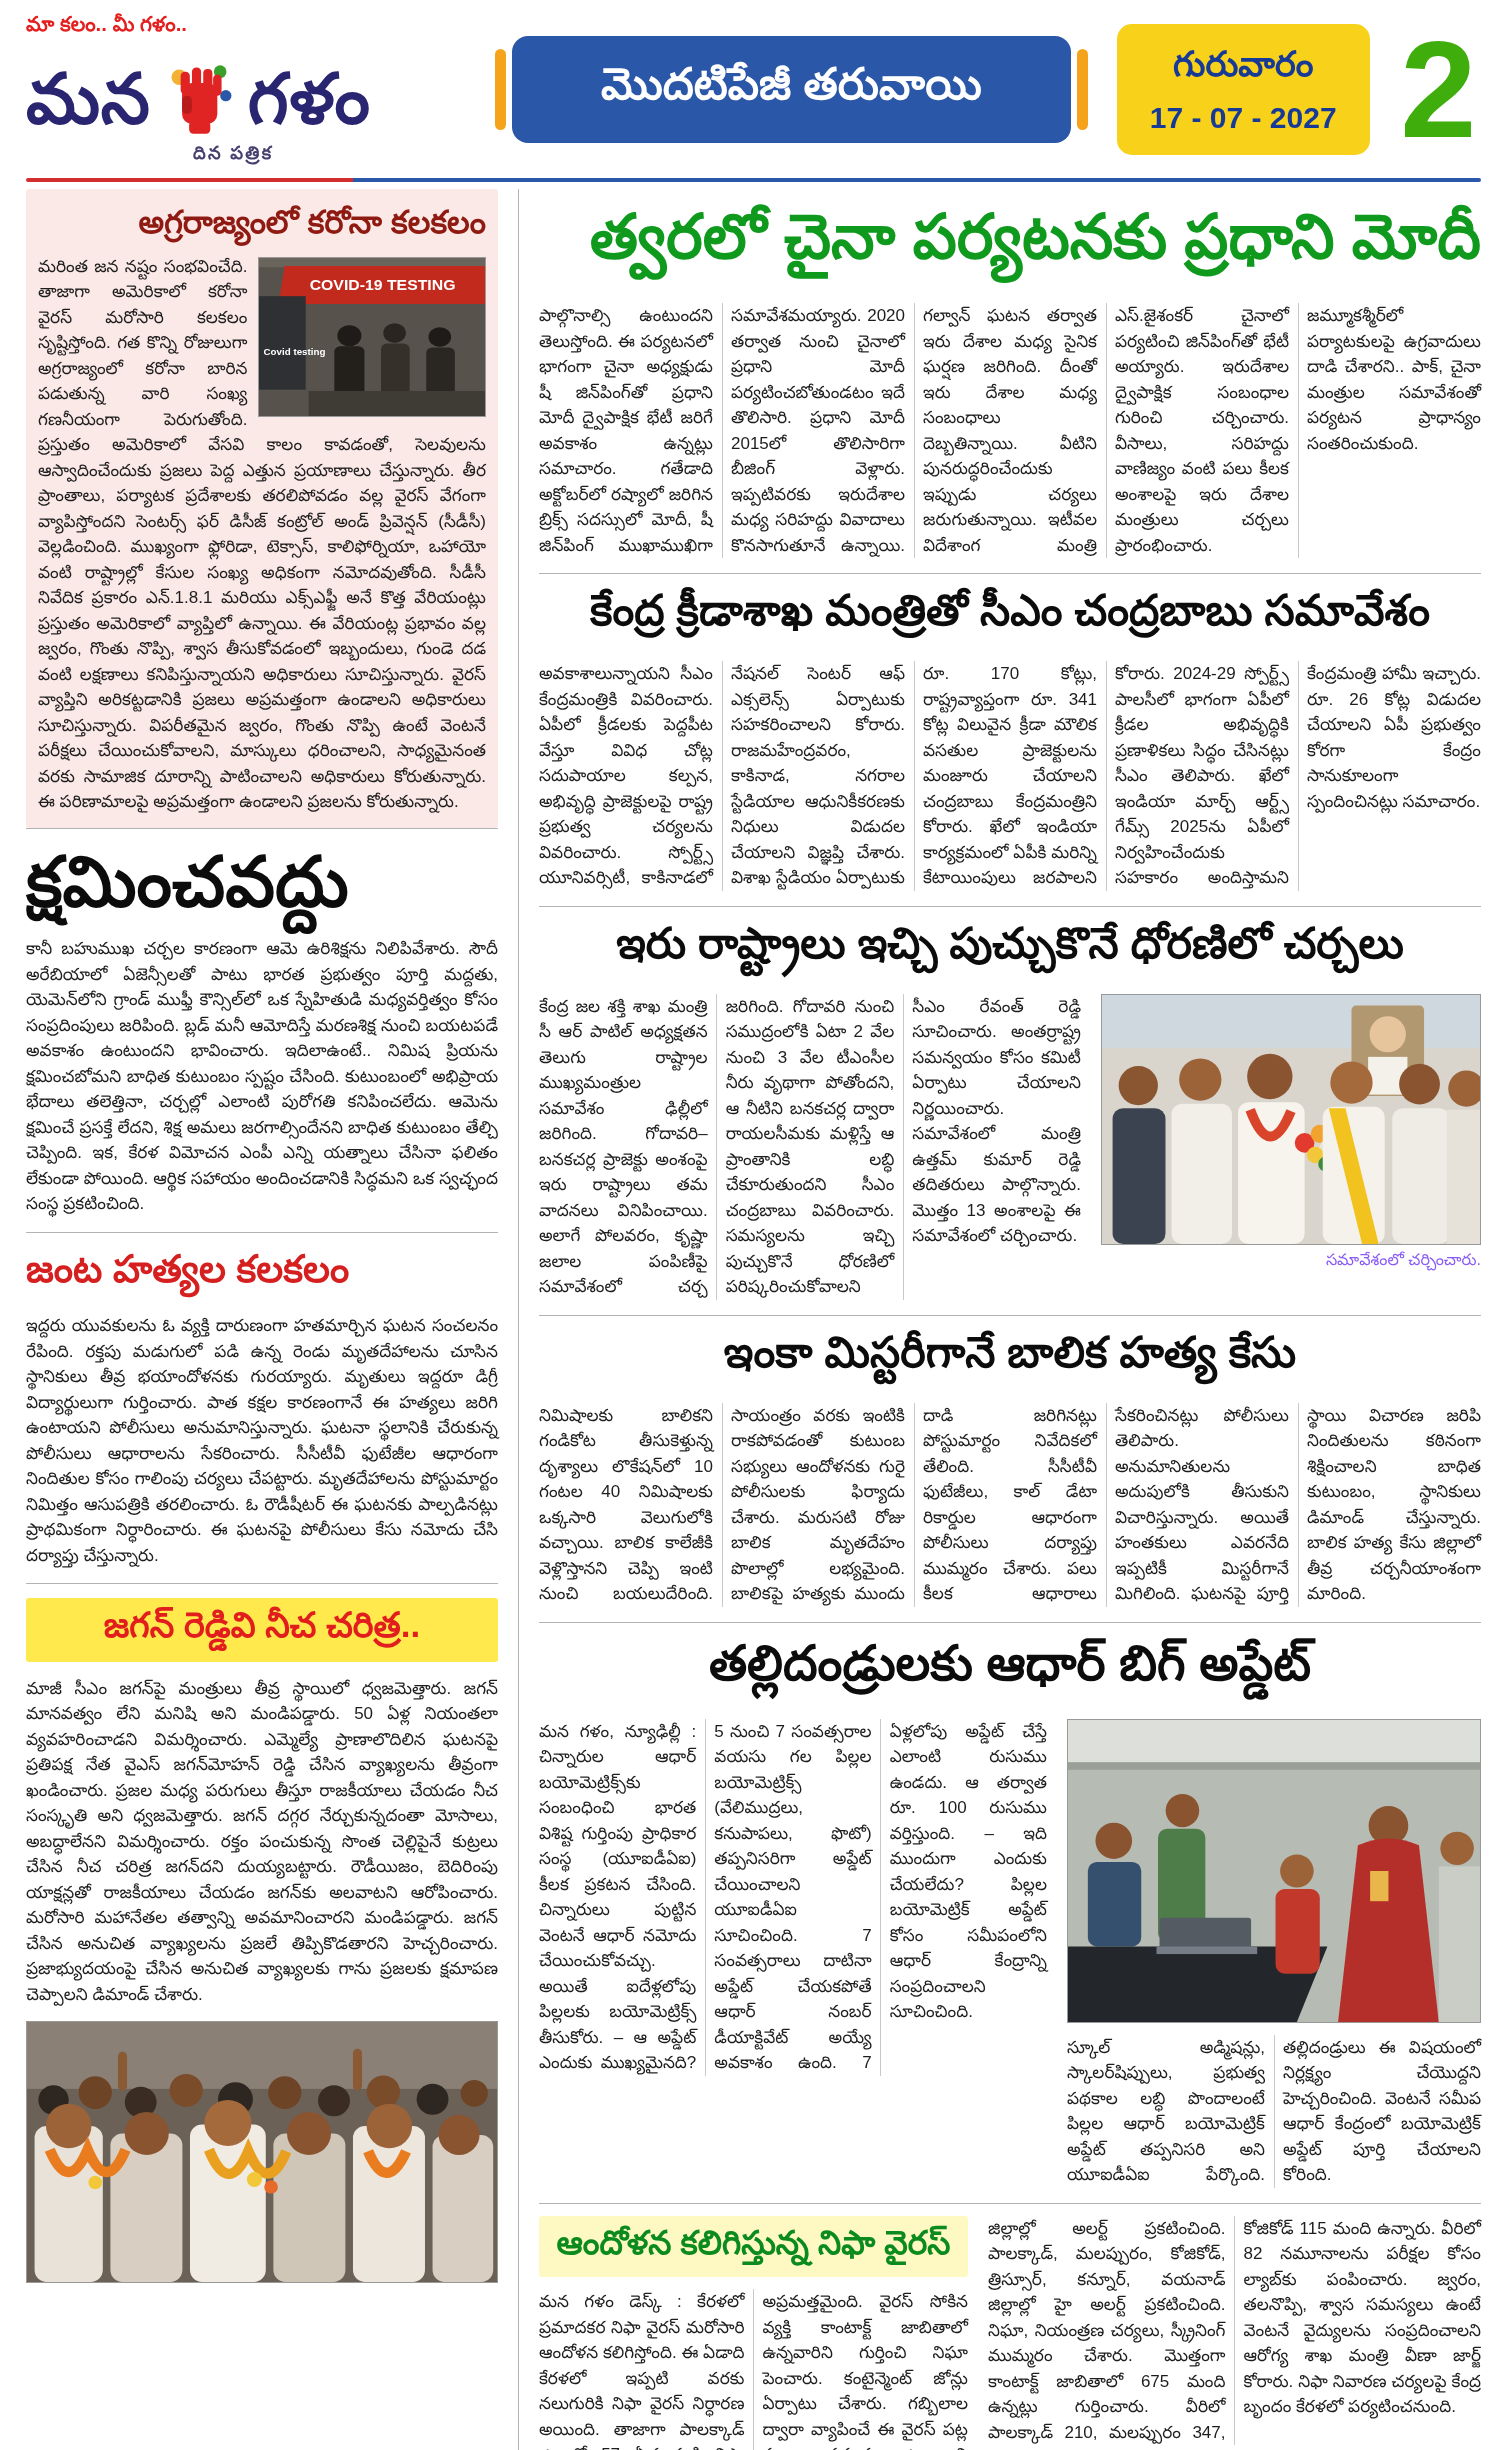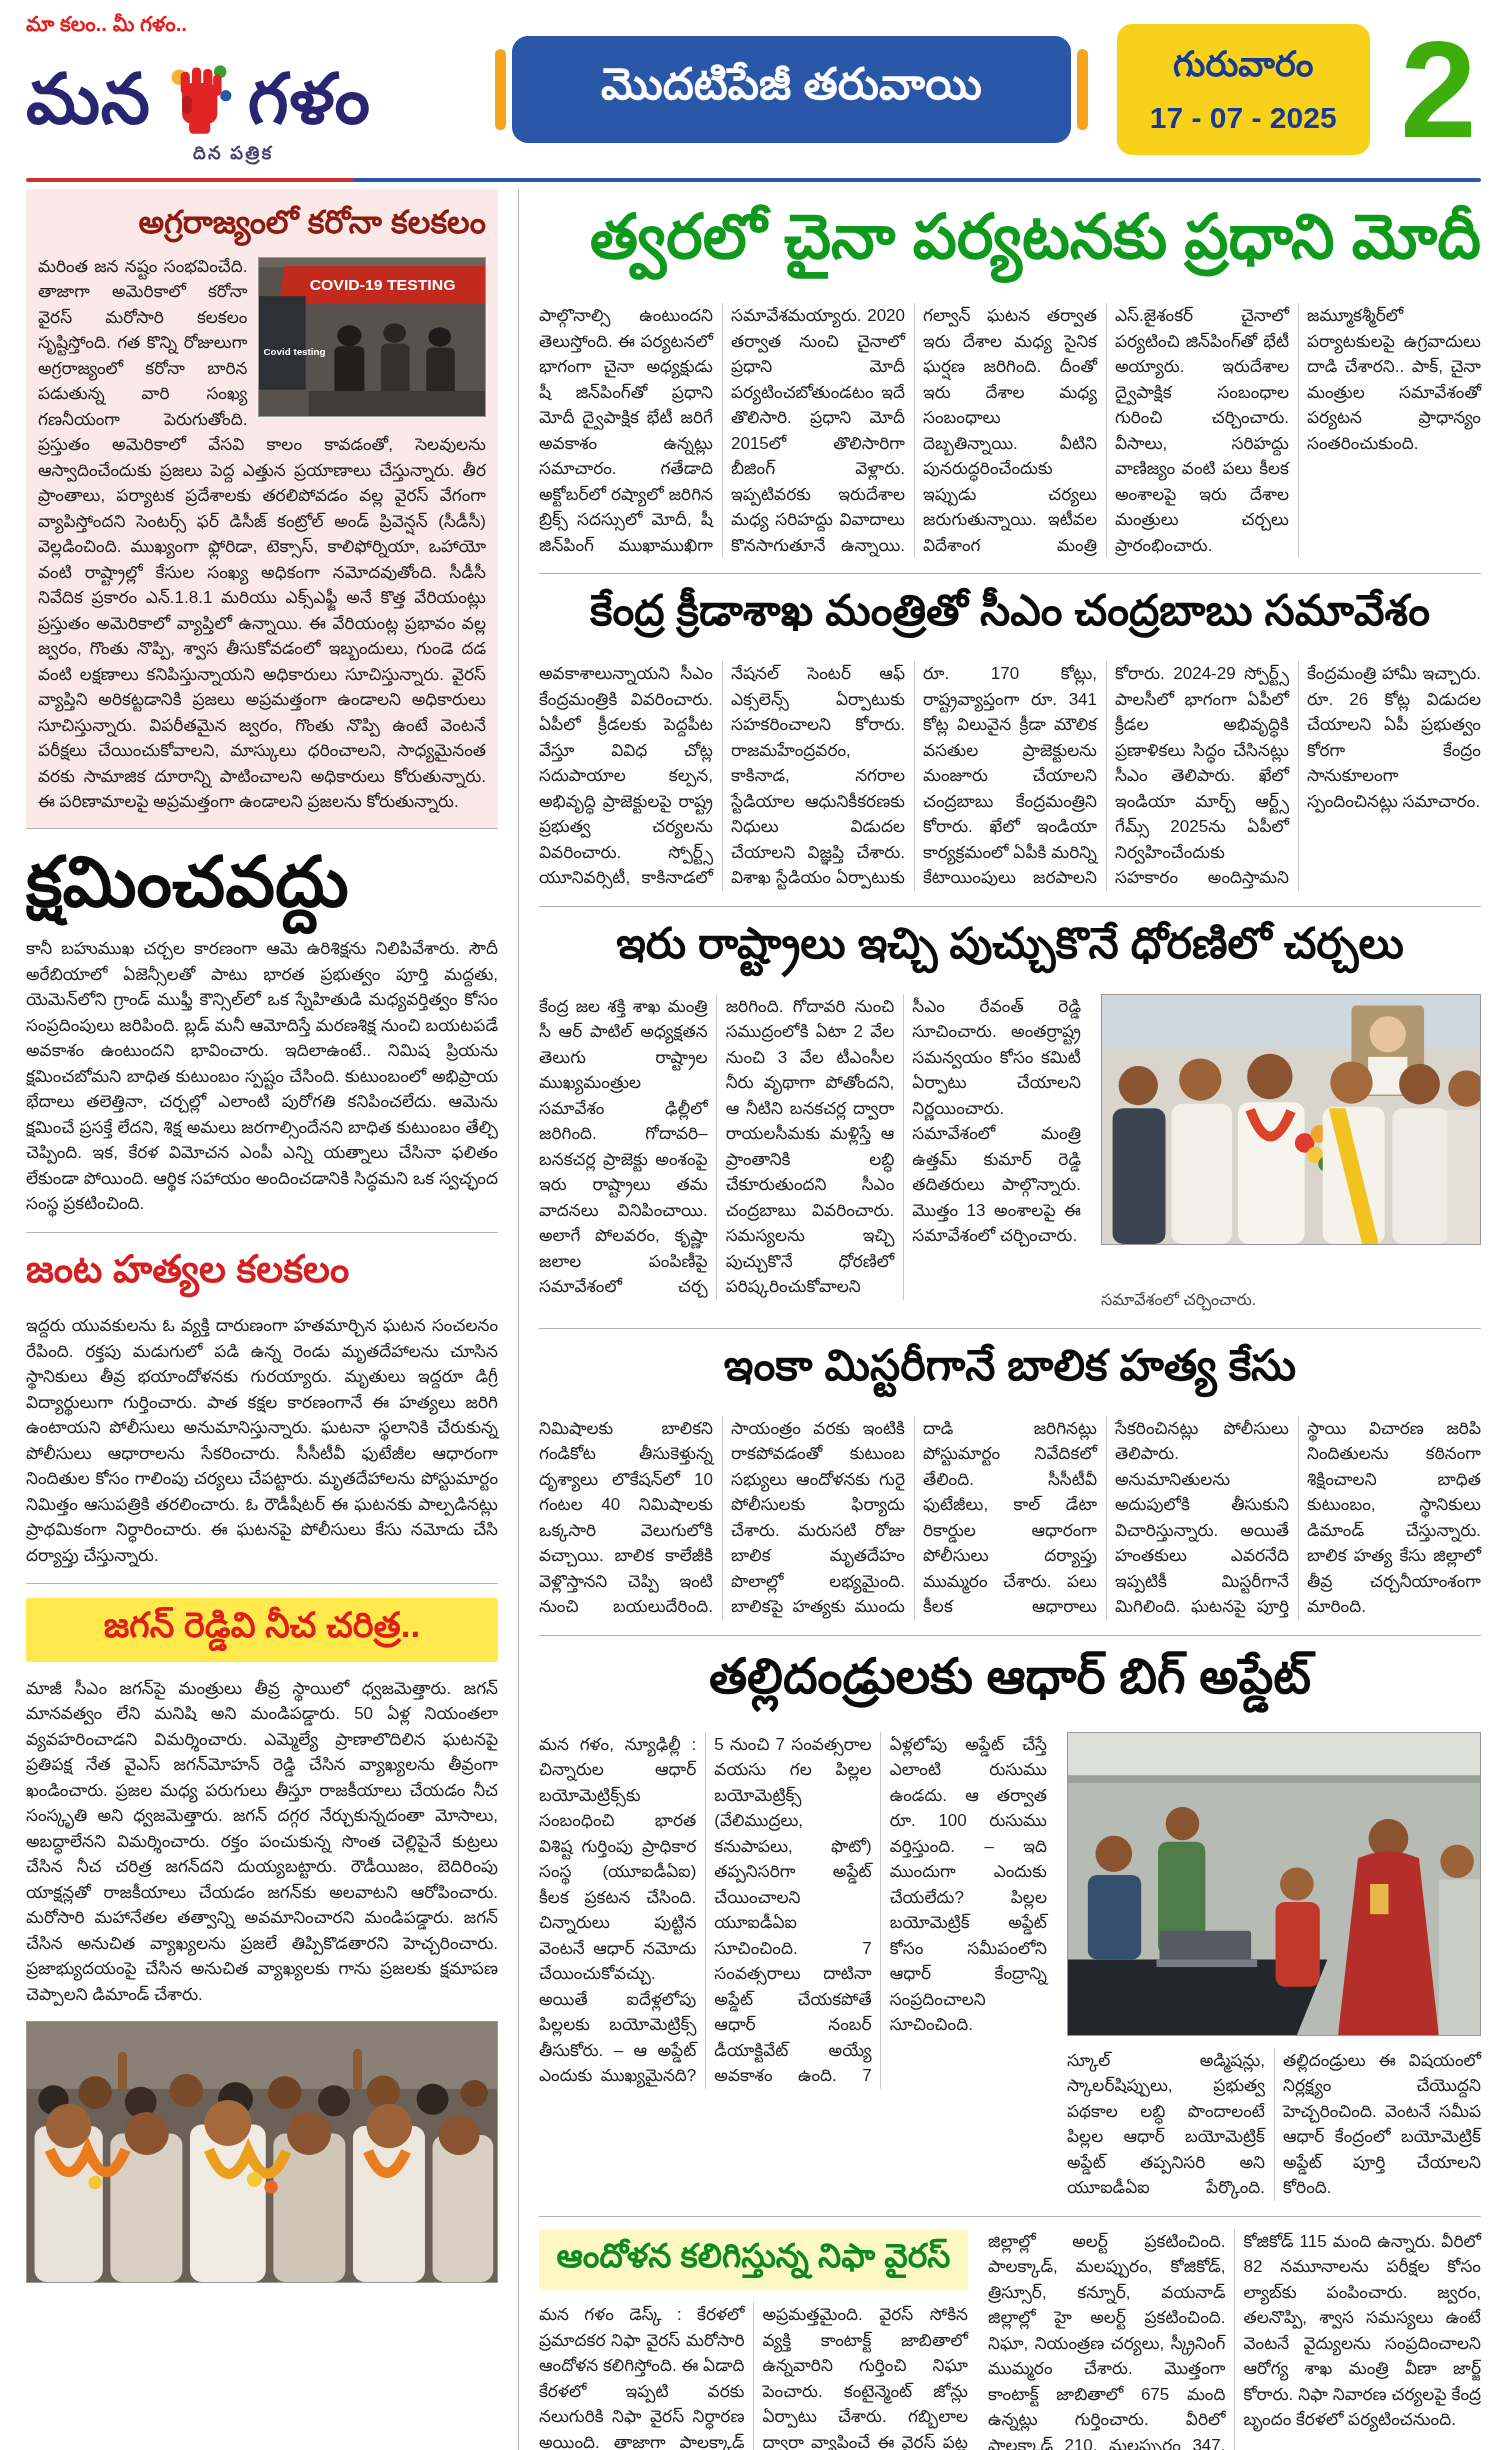--- a/index.html
+++ b/index.html
@@ -63,21 +63,21 @@
   .clearfix::after { content:""; display:block; clear:both; }
   .covid-photo { float:right; width:228px; height:160px; margin:3px 0 7.6px 10.6px; border:0.8px solid #999; }
   .covid-photo svg { display:block; width:100%; height:100%; }
 
   
   .photo-frame { border:0.8px solid #999; background:#ddd; }
   .photo-frame svg { display:block; width:100%; height:100%; }
   .crowd-photo { width:100%; height:262px; margin-top:13.7px; }
   .meeting-fig { flex:0 0 380px; }
   .meeting-photo { width:380px; height:251px; }
-  .caption { font-size:16px; color:#404040; text-align:left; padding-top:6px;margin-top:40px; }
+  .caption { font-size:16px; color:#8b5cf6; text-align:right; padding-top:6px; }
   .aadhaar-right { flex:0 0 414px; display:flex; flex-direction:column; gap:12px; }
   .aadhaar-photo { width:414px; height:304px; }
 
   
   .nipah-left { flex:0 0 429px; }
   .nipah-right { flex:1; min-width:0; }
 </style>
 </head>
 <body>
 
@@ -108,21 +108,21 @@
       </div>
       <div class="logo-sub">దిన పత్రిక</div>
     </div>
 
     <div class="banner-wrap">
       <div class="banner">మొదటిపేజీ తరువాయి</div>
     </div>
 
     <div class="date-box">
       <div class="date-day">గురువారం</div>
-      <div class="date-val">17 - 07 - 2025</div>
+      <div class="date-val">17 - 07 - 2027</div>
     </div>
 
     <div class="page-num">2</div>
   </header>
   <div class="top-rule"></div>
 
   <main class="content">
 
     <aside class="left-col">
 

